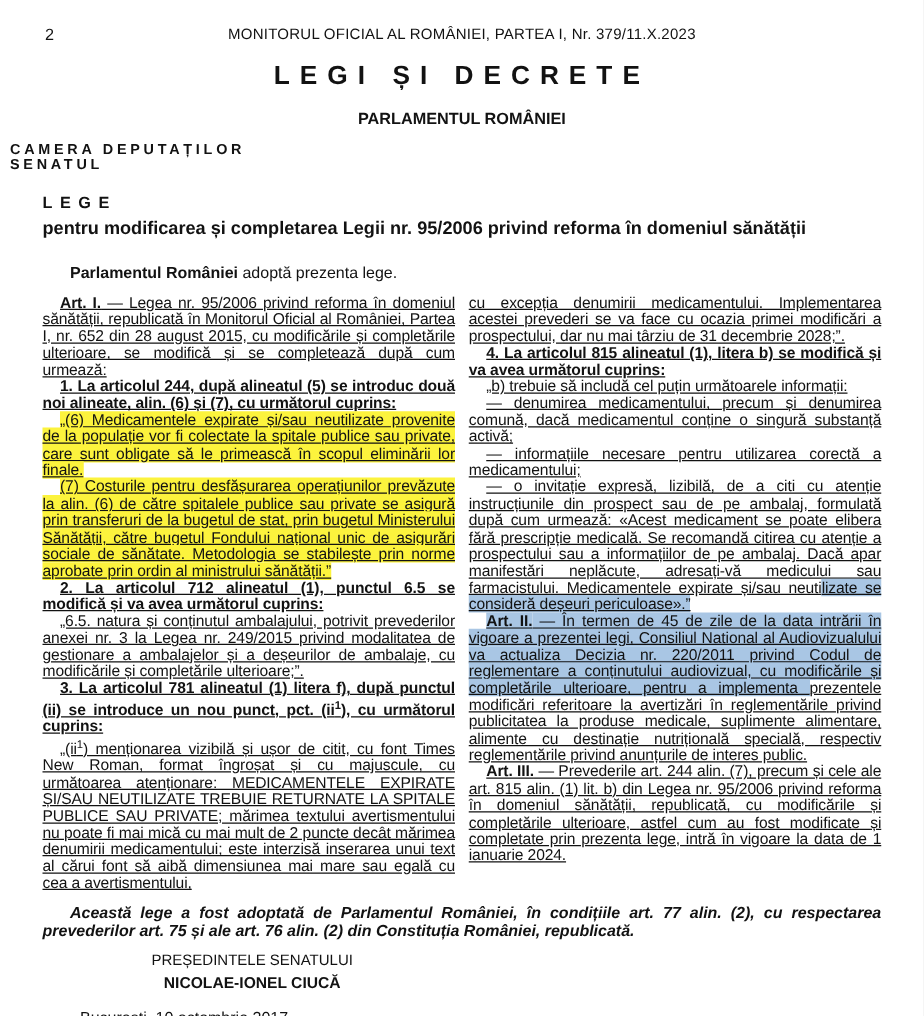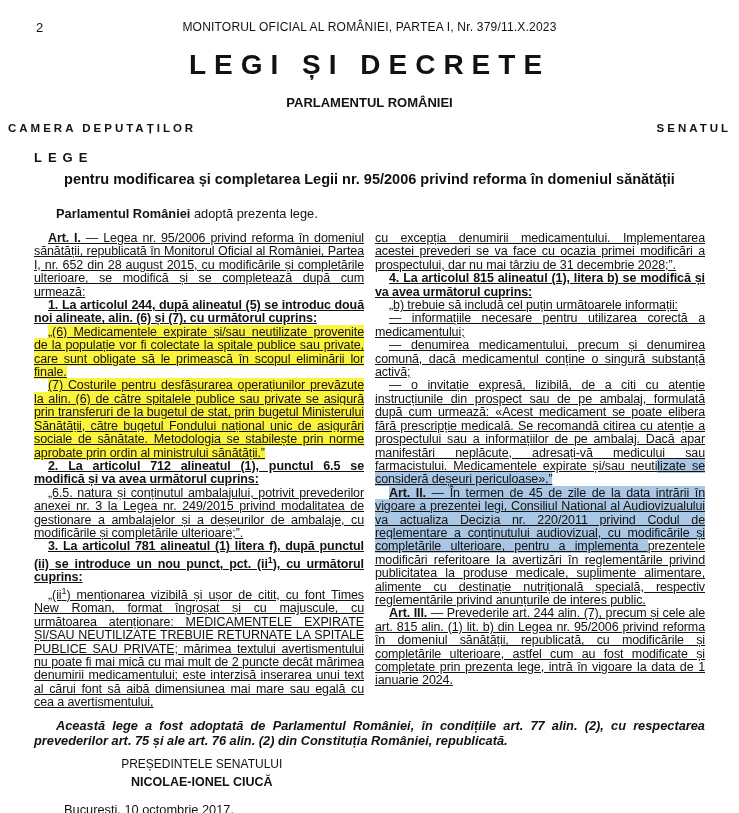--- a/index.html
+++ b/index.html
@@ -4,25 +4,25 @@
 <style>
   html,body{margin:0;padding:0;background:#e8e8e8;}
   .page{
     width:739px;height:813px;box-sizing:border-box;margin:0 auto;
     background:#ffffff;color:#121212;overflow:hidden;position:relative;
     font-family:"Liberation Sans", sans-serif;
     padding:14px 34px 0;
   }
   .pagenum{position:absolute;left:36px;top:20px;font-size:13px;}
   .gazette{ text-align:center;font-size:12px;letter-spacing:.2px;margin-top:6px;}
-  .section-title{text-align:center;font-weight:bold;font-size:28px;letter-spacing:8px;margin-top:15px;}
+  .section-title{text-align:center;font-weight:bold;font-size:21px;letter-spacing:8px;margin-top:15px;}
   .parliament{text-align:center;font-weight:bold;font-size:13px;margin-top:14px;}
-  .chambers{display:flex;justify-content:space-between;font-weight:bold;font-size:11.5px;letter-spacing:3px;margin:12px -26px 0;}
+  .chambers{display:flex;justify-content:space-between;font-weight:bold;font-size:11.5px;letter-spacing:3px;margin:12px -26px 0;flex-direction:column;}
   .lege{text-align:left;font-weight:bold;font-size:13px;letter-spacing:6px;margin-top:16px;}
-  .law-title{text-align:center;font-weight:bold;font-size:14.5px;margin-top:6px;}
+  .law-title{font-weight:bold;font-size:14.5px;margin-top:6px;}
   .adoption{margin:19px 0 0;text-indent:22px;font-size:12.8px;}
   .columns{display:flex;gap:11px;margin-top:11px;}
   .col{width:330px;font-size:12.5px;line-height:13.4px;text-align:justify;letter-spacing:-0.1px;}
   .para{margin:0;text-indent:14px;text-decoration:underline;}
   .para.no-indent{text-indent:0;}
   .closing{margin:8px 0 0;font-style:italic;font-size:12.8px;line-height:15px;text-indent:22px;text-align:justify;}
   .sigs{display:flex;margin-top:9px;}
   .sig{width:50%;text-align:center;}
   .sig-role{font-size:12px;}
   .sig-name{font-size:12.5px;font-weight:bold;margin-top:4px;}
@@ -65,22 +65,22 @@
         <p class="para"><span class="hy">(7) Costurile pentru desfășurarea operațiunilor prevăzute la alin. (6) de către spitalele publice sau private se asigură prin transferuri de la bugetul de stat, prin bugetul Ministerului Sănătății, către bugetul Fondului național unic de asigurări sociale de sănătate. Metodologia se stabilește prin norme aprobate prin ordin al ministrului sănătății.”</span></p>
         <p class="para"><span class="b">2. La articolul 712 alineatul (1), punctul 6.5 se modifică și va avea următorul cuprins:</span></p>
         <p class="para"><span>„6.5. natura și conținutul ambalajului, potrivit prevederilor anexei nr. 3 la Legea nr. 249/2015 privind modalitatea de gestionare a ambalajelor și a deșeurilor de ambalaje, cu modificările și completările ulterioare;”.</span></p>
         <p class="para"><span class="b">3. La articolul 781 alineatul (1) litera f), după punctul (ii) se introduce un nou punct, pct. (ii</span><span class="b sup">1</span><span class="b">), cu următorul cuprins:</span></p>
         <p class="para"><span>„(ii</span><span class="sup">1</span><span>) menționarea vizibilă și ușor de citit, cu font Times New Roman, format îngroșat și cu majuscule, cu următoarea atenționare: MEDICAMENTELE EXPIRATE ȘI/SAU NEUTILIZATE TREBUIE RETURNATE LA SPITALE PUBLICE SAU PRIVATE; mărimea textului avertismentului nu poate fi mai mică cu mai mult de 2 puncte decât mărimea denumirii medicamentului; este interzisă inserarea unui text al cărui font să aibă dimensiunea mai mare sau egală cu cea a avertismentului,</span></p>
       </div>
     <div class="col">
         <p class="para no-indent"><span>cu excepția denumirii medicamentului. Implementarea acestei prevederi se va face cu ocazia primei modificări a prospectului, dar nu mai târziu de 31 decembrie 2028;”.</span></p>
         <p class="para"><span class="b">4. La articolul 815 alineatul (1), litera b) se modifică și va avea următorul cuprins:</span></p>
         <p class="para"><span>„b) trebuie să includă cel puțin următoarele informații:</span></p>
+        <p class="para"><span>— denumirea medicamentului, precum și denumirea comună, dacă medicamentul conține o singură substanță activă;</span></p>
         <p class="para"><span>— informațiile necesare pentru utilizarea corectă a medicamentului;</span></p>
-        <p class="para"><span>— denumirea medicamentului, precum și denumirea comună, dacă medicamentul conține o singură substanță activă;</span></p>
         <p class="para"><span>— o invitație expresă, lizibilă, de a citi cu atenție instrucțiunile din prospect sau de pe ambalaj, formulată după cum urmează: «Acest medicament se poate elibera fără prescripție medicală. Se recomandă citirea cu atenție a prospectului sau a informațiilor de pe ambalaj. Dacă apar manifestări neplăcute, adresați-vă medicului sau farmacistului. Medicamentele expirate și/sau neuti</span><span class="hb">lizate se consideră deșeuri periculoase».”</span></p>
         <p class="para"><span class="b hb">Art. II.</span><span class="hb"> — În termen de 45 de zile de la data intrării în vigoare a prezentei legi, Consiliul National al Audiovizualului va actualiza Decizia nr. 220/2011 privind Codul de reglementare a conținutului audiovizual, cu modificările și completările ulterioare, pentru a implementa </span><span>prezentele modificări referitoare la avertizări în reglementările privind publicitatea la produse medicale, suplimente alimentare, alimente cu destinație nutrițională specială, respectiv reglementările privind anunțurile de interes public.</span></p>
         <p class="para"><span class="b">Art. III.</span><span> — Prevederile art. 244 alin. (7), precum și cele ale art. 815 alin. (1) lit. b) din Legea nr. 95/2006 privind reforma în domeniul sănătății, republicată, cu modificările și completările ulterioare, astfel cum au fost modificate și completate prin prezenta lege, intră în vigoare la data de 1 ianuarie 2024.</span></p>
       </div>
   </div>
 
   <p class="closing"><span class="i">Această lege a fost adoptată de Parlamentul României, în condițiile art. 77 alin. (2), cu respectarea prevederilor art. 75 și ale art. 76 alin. (2) din Constituția României, republicată.</span></p>
 
   <div class="sigs">
     <div class="sig">

